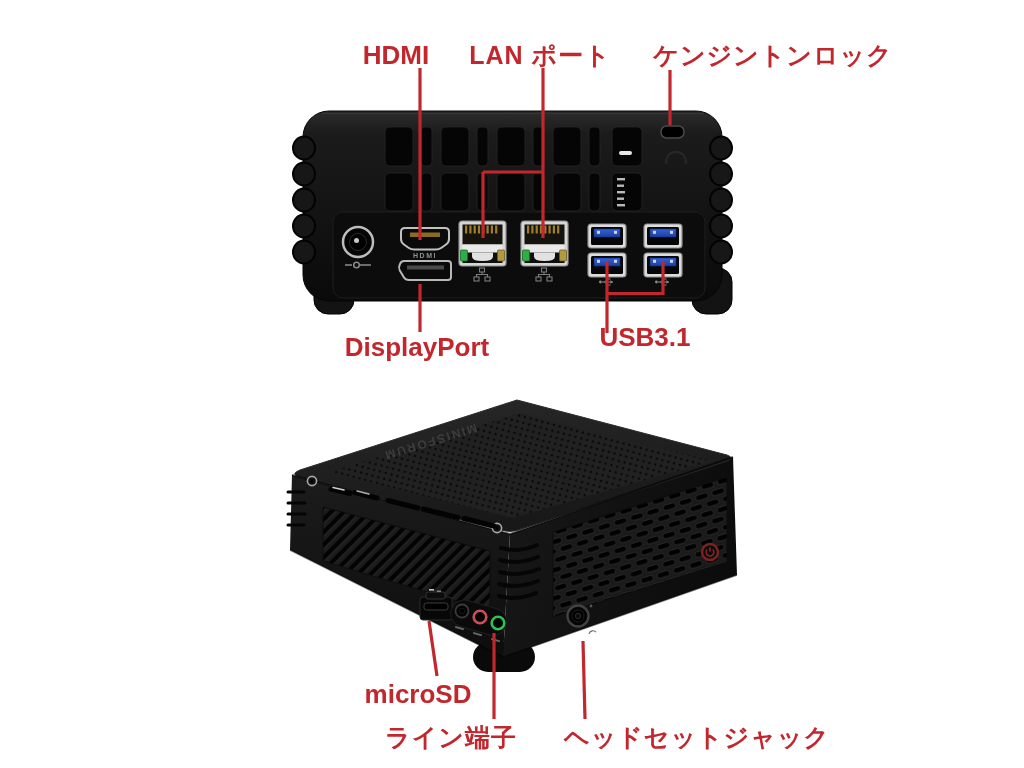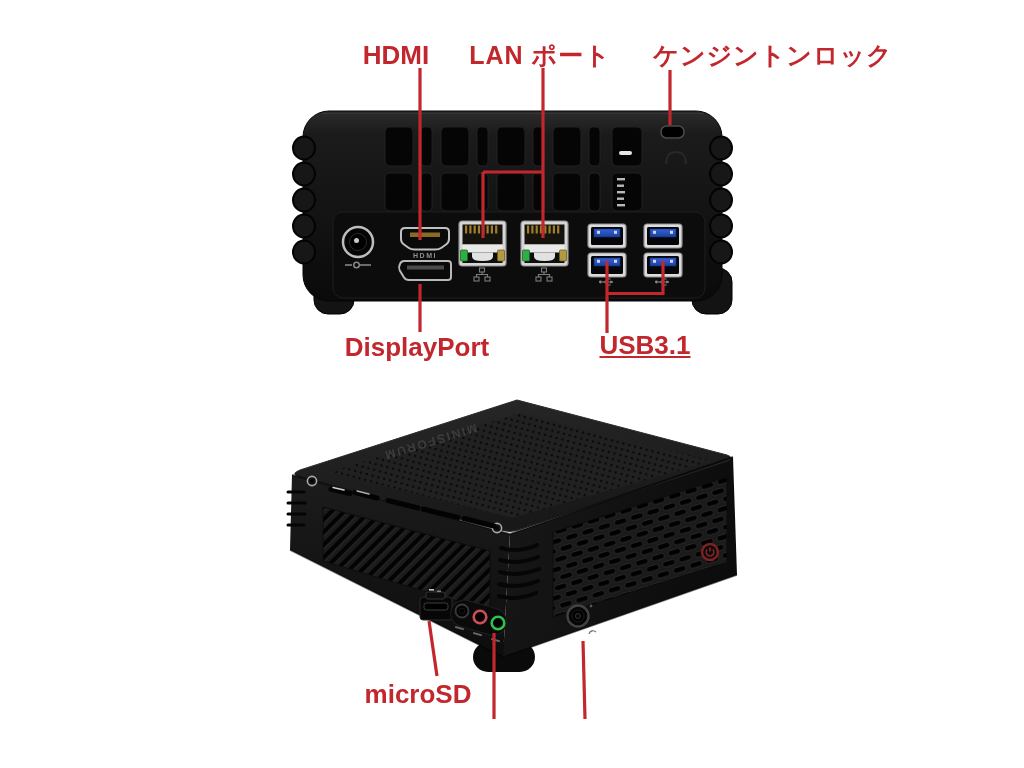--- a/index.html
+++ b/index.html
@@ -288,16 +288,18 @@
       <path d="M494 633 V719"></path>
       <path d="M583 641 L585 719"></path>
     </g>
   </g>
 </svg>
 
 <div class="callout" style="left:396px;top:42px;">HDMI</div>
 <div class="callout jp" style="left:540px;top:43px;">LAN ポート</div>
 <div class="callout" style="left:417px;top:334px;">DisplayPort</div>
 <div class="callout jp" style="left:773px;top:43px;">ケンジントンロック</div>
-<div class="callout" style="left:645px;top:332px;text-decoration:underline;">USB3.1</div>
+<div class="callout" style="left:645px;top:324px;">USB3.1</div>
 <div class="callout" style="left:402px;top:681px;margin-left:16px;">microSD</div>
+<div class="callout jp" style="left:451px;top:725px;">ライン端子</div>
+<div class="callout jp" style="left:697px;top:725px;">ヘッドセットジャック</div>
 
 </div>
 
 </body></html>

